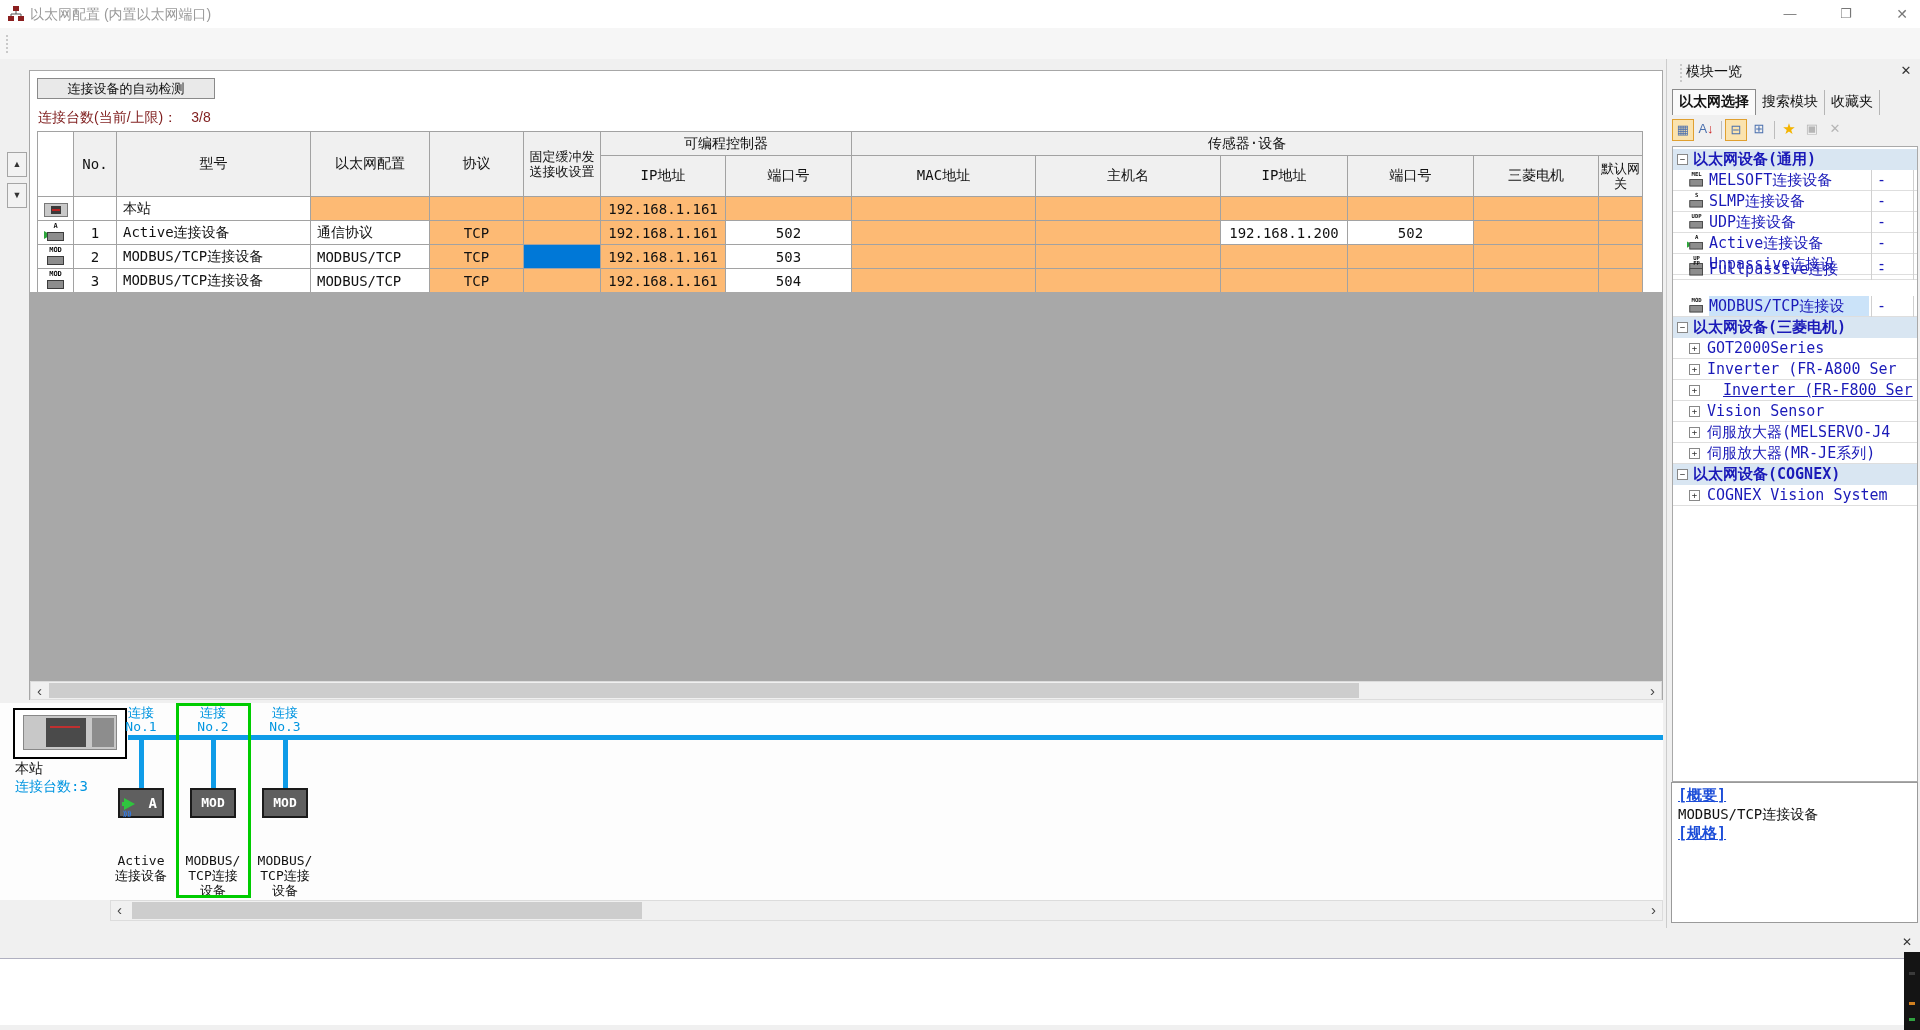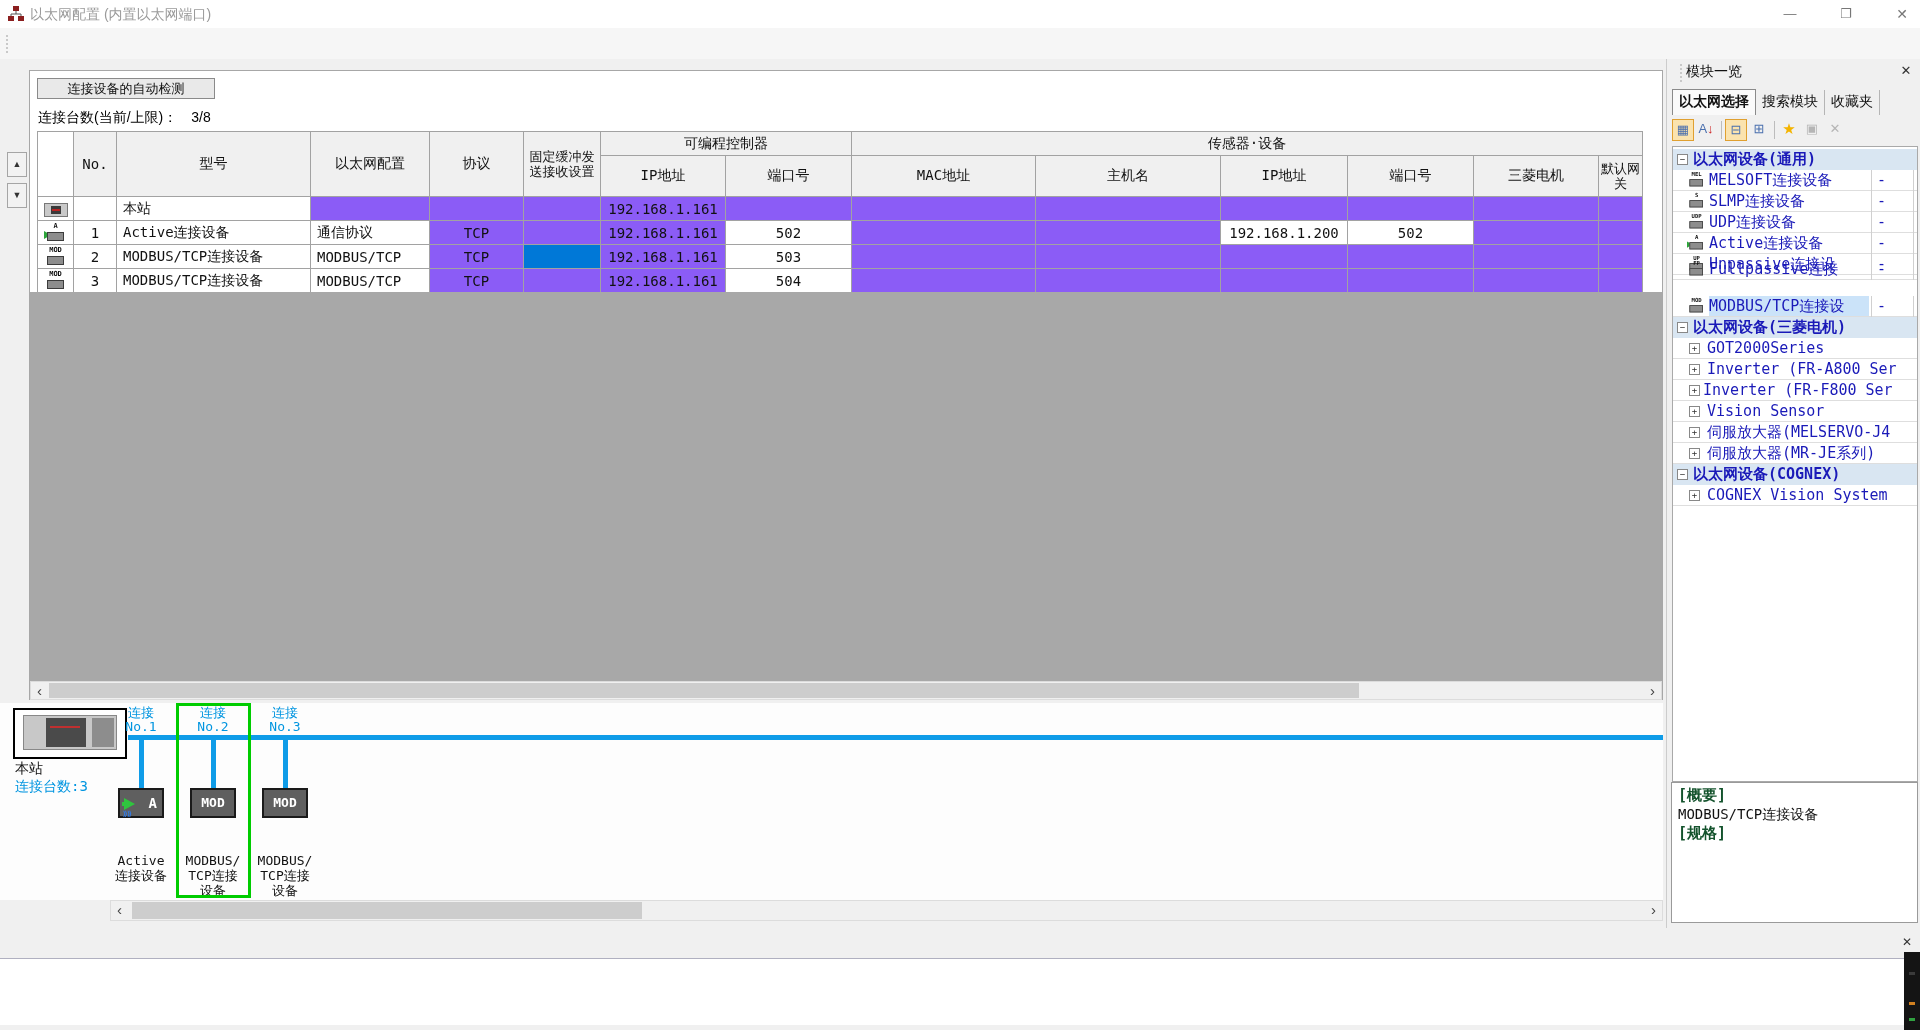--- a/index.html
+++ b/index.html
@@ -21,37 +21,37 @@
   .grip { width:4px; height:18px; margin-left:5px;
           background-image:repeating-linear-gradient(#c9c9c9 0 2px, transparent 2px 4px);
           background-size:2px 100%; background-repeat:no-repeat; background-position:1px 0; }
   .menu-item { padding:0 11px; font-size:14px; color:#222; line-height:31px; }
 
   
   #config-panel { left:29px; top:70px; width:1634px; height:630px; background:#ffffff;
                   border:1px solid #a7a7a7; }
   #detect-btn { left:37px; top:78px; width:178px; height:21px; background:#e9e9e9;
                 border:1px solid #8a8a8a; font-size:13px; text-align:center; line-height:19px; color:#111; }
-  #count-line { left:38px; top:109px; font-size:14px; color:#000000; }
+  #count-line { left:38px; top:109px; font-size:14px; color:#7f1d1d; }
   #count-line b { font-weight:normal; margin-left:14px; }
 
   .updown { left:7px; width:20px; height:25px; background:#f2f2f2; border:1px solid #a5a5a5;
             text-align:center; line-height:23px; font-size:9px; color:#333; }
   #btn-up { top:152px; } #btn-down { top:183px; }
 
   
   #cfg-table { left:37px; top:131px; border-collapse:collapse; table-layout:fixed;
                font-family:"DejaVu Sans Mono", monospace; }
   #cfg-table th, #cfg-table td { border:1px solid #a2a2a2; overflow:hidden; white-space:nowrap; }
   #cfg-table th { background:#f0f0f0; font-weight:normal; font-size:14px; color:#111; text-align:center; }
   #cfg-table th.small { font-size:13px; white-space:normal; line-height:15px; }
   #cfg-table td { height:24px; font-size:14px; color:#111; text-align:center; }
   #cfg-table td.al { text-align:left; padding-left:6px; }
   #cfg-table .bg-w { background:#ffffff; }
-  #cfg-table .bg-g { background:#8b5cf6; }
+  #cfg-table .bg-g { background:#fdba74; }
   #cfg-table .bg-b { background:#0078d7; }
   #cfg-table .icon-cell { background:#ffffff; }
   tr.hrow1 th { height:24px; } tr.hrow2 th { height:41px; }
 
   
   .mini { display:inline-block; vertical-align:middle; }
   .mini-plc { width:24px; height:14px; border:1px solid #777; background:#c9c9c9; position:relative; }
   .mini-plc i { position:absolute; left:6px; top:2px; width:10px; height:8px; background:#3a3a3a; }
   .mini-plc b { position:absolute; left:7px; top:5px; width:8px; height:2px; background:#b22; }
   .mini-dev { width:24px; height:20px; position:relative; font-family:"DejaVu Sans Mono",monospace; }
@@ -128,21 +128,21 @@
   .ti-label { position:absolute; left:36px; right:48px; white-space:nowrap; overflow:hidden; }
   .ti-label.sub { left:34px; right:2px; }
   .ti-label.selected { background:#cbe3f9; }
   .ti-sep { position:absolute; left:198px; top:0; width:1px; height:21px; background:#d0d0d0; }
   .ti-sep2 { position:absolute; left:240px; top:0; width:1px; height:21px; background:#d0d0d0; }
   .ti-val { position:absolute; left:204px; width:30px; color:#1a1ab8; }
   .tree-micro { position:absolute; left:14px; top:2px; transform:scale(0.8); transform-origin:left top; }
 
   #infobox { left:1671px; top:782px; width:247px; height:141px; background:#ffffff;
              border:1px solid #9a9a9a; padding:3px 6px; }
-  .info-h { font:bold 15px "DejaVu Sans Mono",monospace; color:#14532d; line-height:19px; }
+  .info-h { font:bold 15px "DejaVu Sans Mono",monospace; color:#1d4ed8; line-height:19px;text-decoration:underline; }
   .info-t { font:14px "DejaVu Sans Mono",monospace; color:#111; line-height:19px; }
 
   
   #output-header { left:0; top:928px; width:1920px; height:30px;
                    background:linear-gradient(#ffffff, #c9c9d6); display:flex; align-items:center; }
   #output-title { margin-left:12px; font-size:13px; color:#111; }
   #output-close { left:1898px; top:933px; width:18px; height:18px; color:#333; font-size:12px;
                   text-align:center; line-height:18px; }
   #output-content { left:0; top:958px; width:1920px; height:67px; background:#ffffff;
                     border-top:1px solid #b0b0c0; }
@@ -448,21 +448,21 @@
       <div class="tree-item" style="top: 191px;">
         <span class="pm-box" style="left: 16px;">+</span>
         <span class="ti-label sub" style="left: 34px;">GOT2000Series</span>
       </div>
       <div class="tree-item" style="top: 212px;">
         <span class="pm-box" style="left: 16px;">+</span>
         <span class="ti-label sub" style="left: 34px;">Inverter (FR-A800 Ser</span>
       </div>
       <div class="tree-item" style="top: 233px;">
         <span class="pm-box" style="left: 16px;">+</span>
-        <span class="ti-label sub" style="left: 30px;">Inverter (FR-F800 Ser</span>
+        <span class="ti-label sub" style="left: 50px; text-decoration: underline;">Inverter (FR-F800 Ser</span>
       </div>
       <div class="tree-item" style="top: 254px;">
         <span class="pm-box" style="left: 16px;">+</span>
         <span class="ti-label sub" style="left: 34px;">Vision Sensor</span>
       </div>
       <div class="tree-item" style="top: 275px;">
         <span class="pm-box" style="left: 16px;">+</span>
         <span class="ti-label sub" style="left: 34px;">伺服放大器(MELSERVO-J4</span>
       </div>
       <div class="tree-item" style="top: 296px;">

